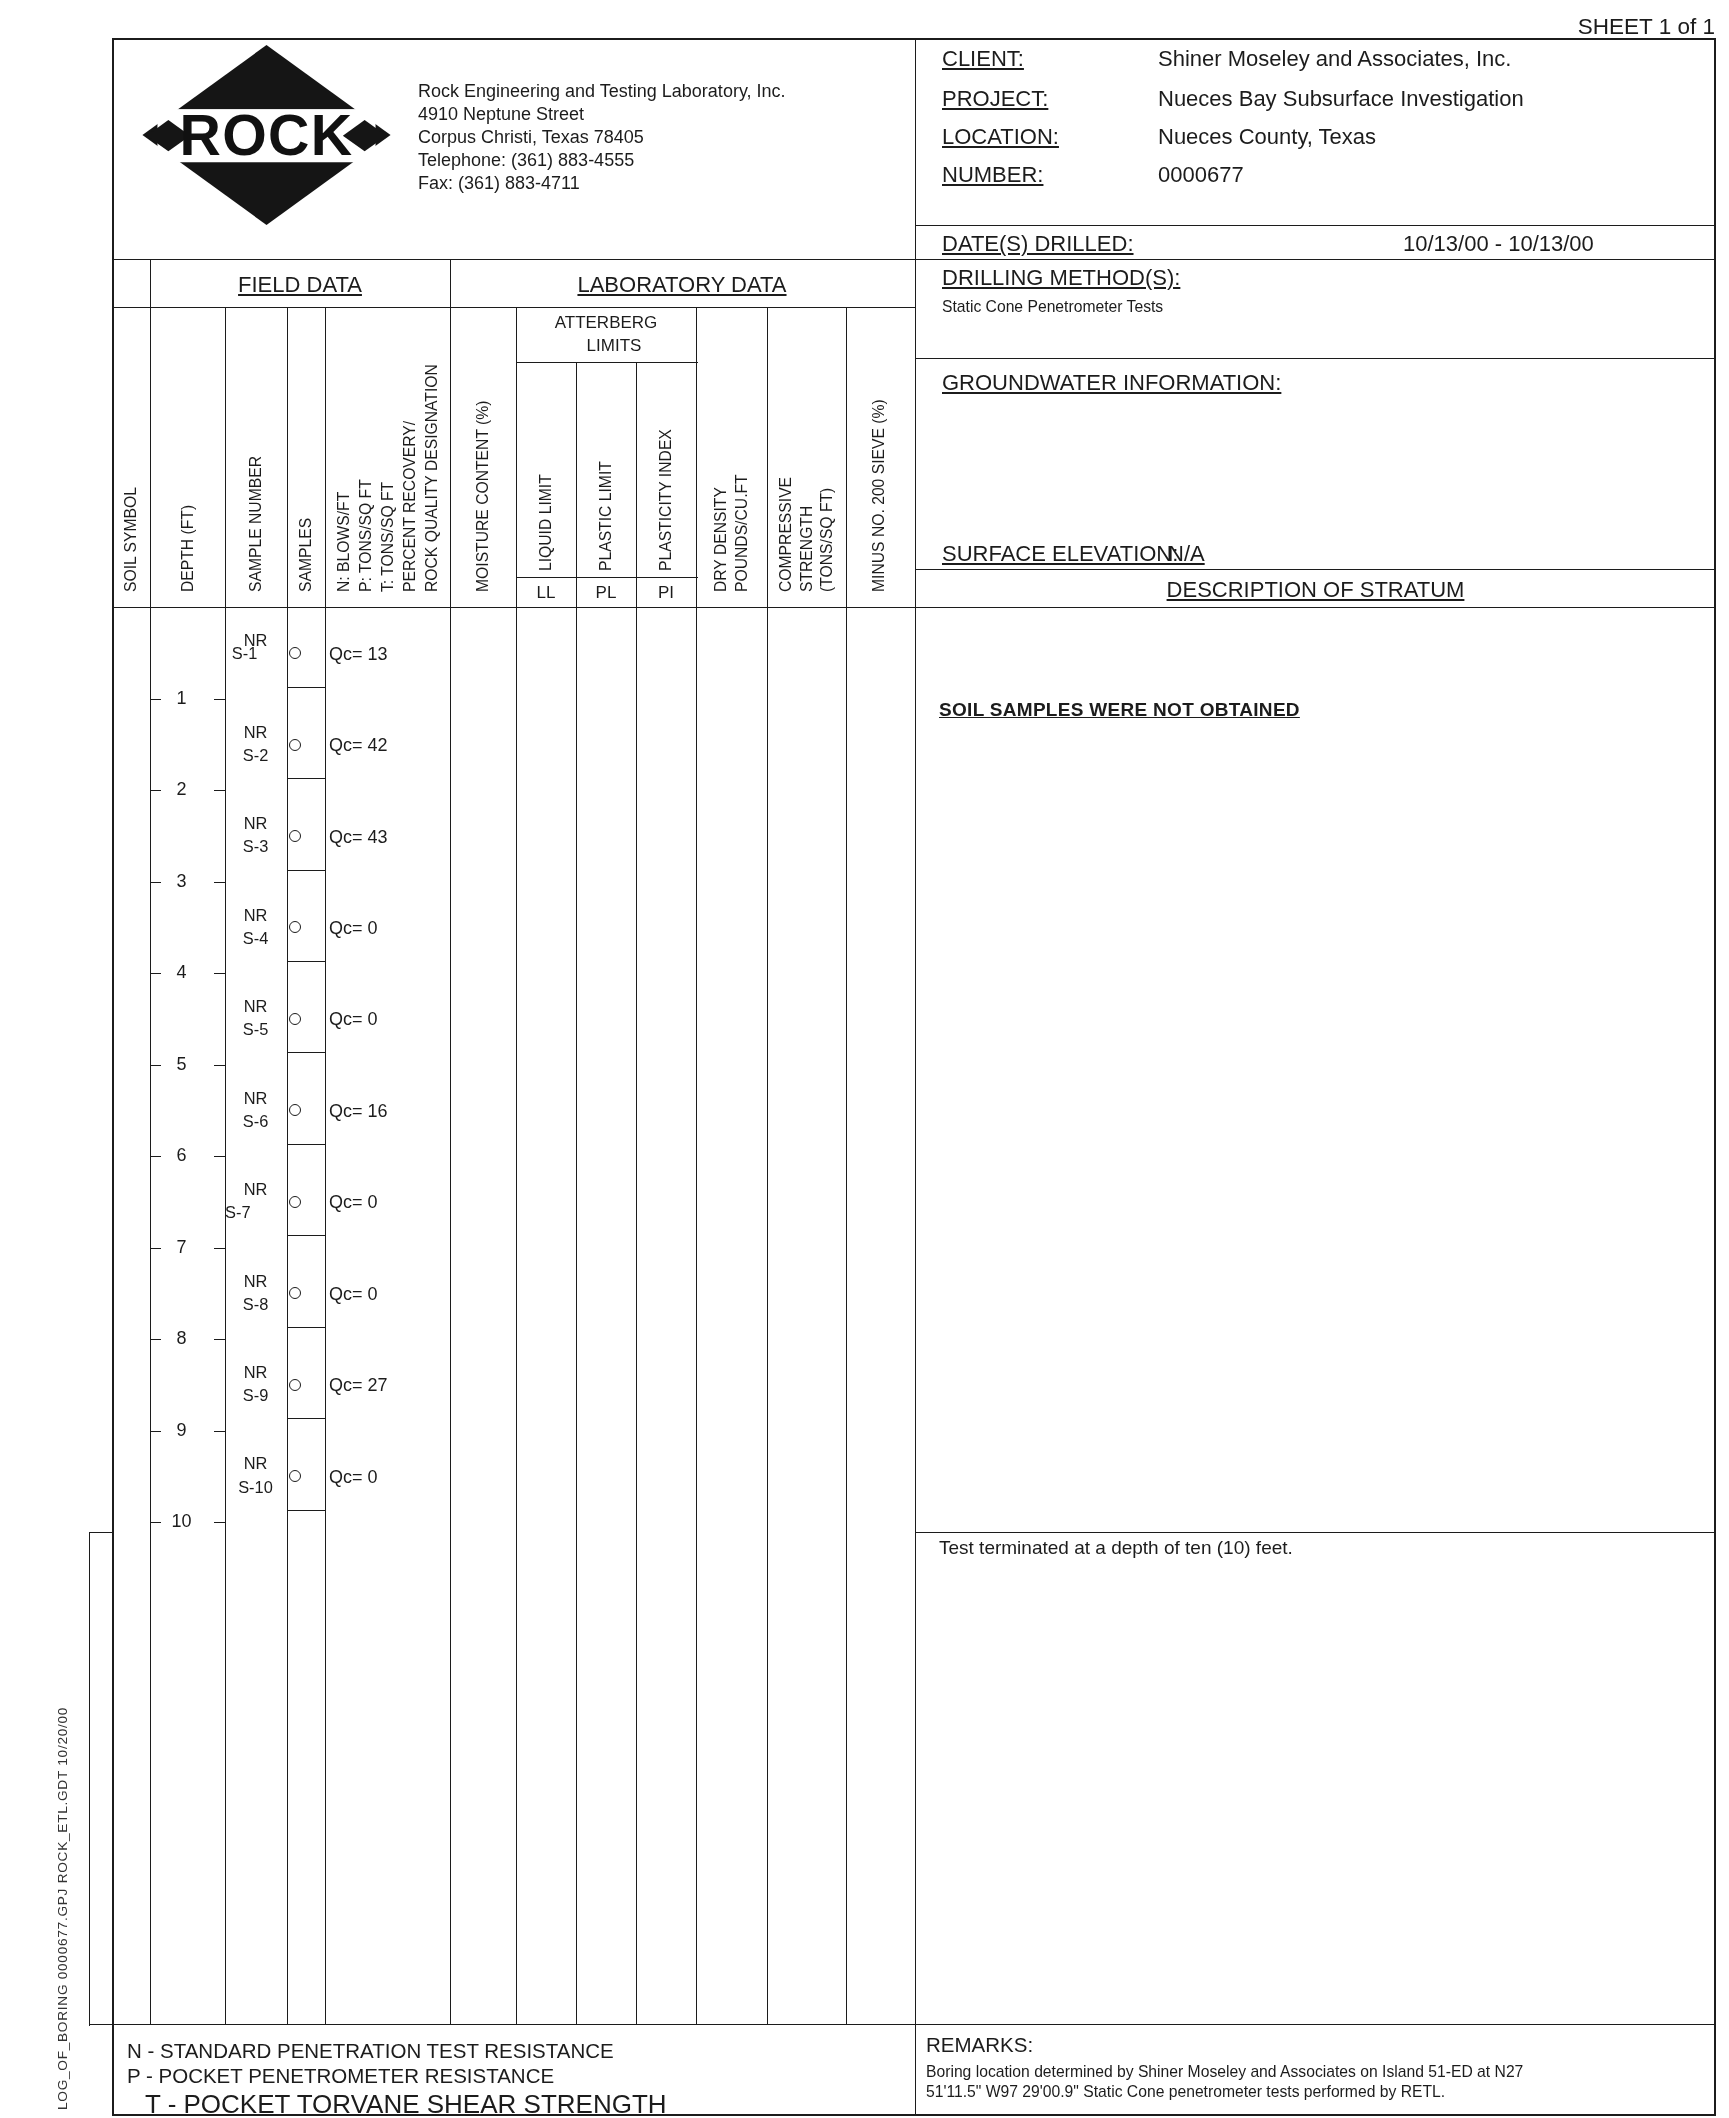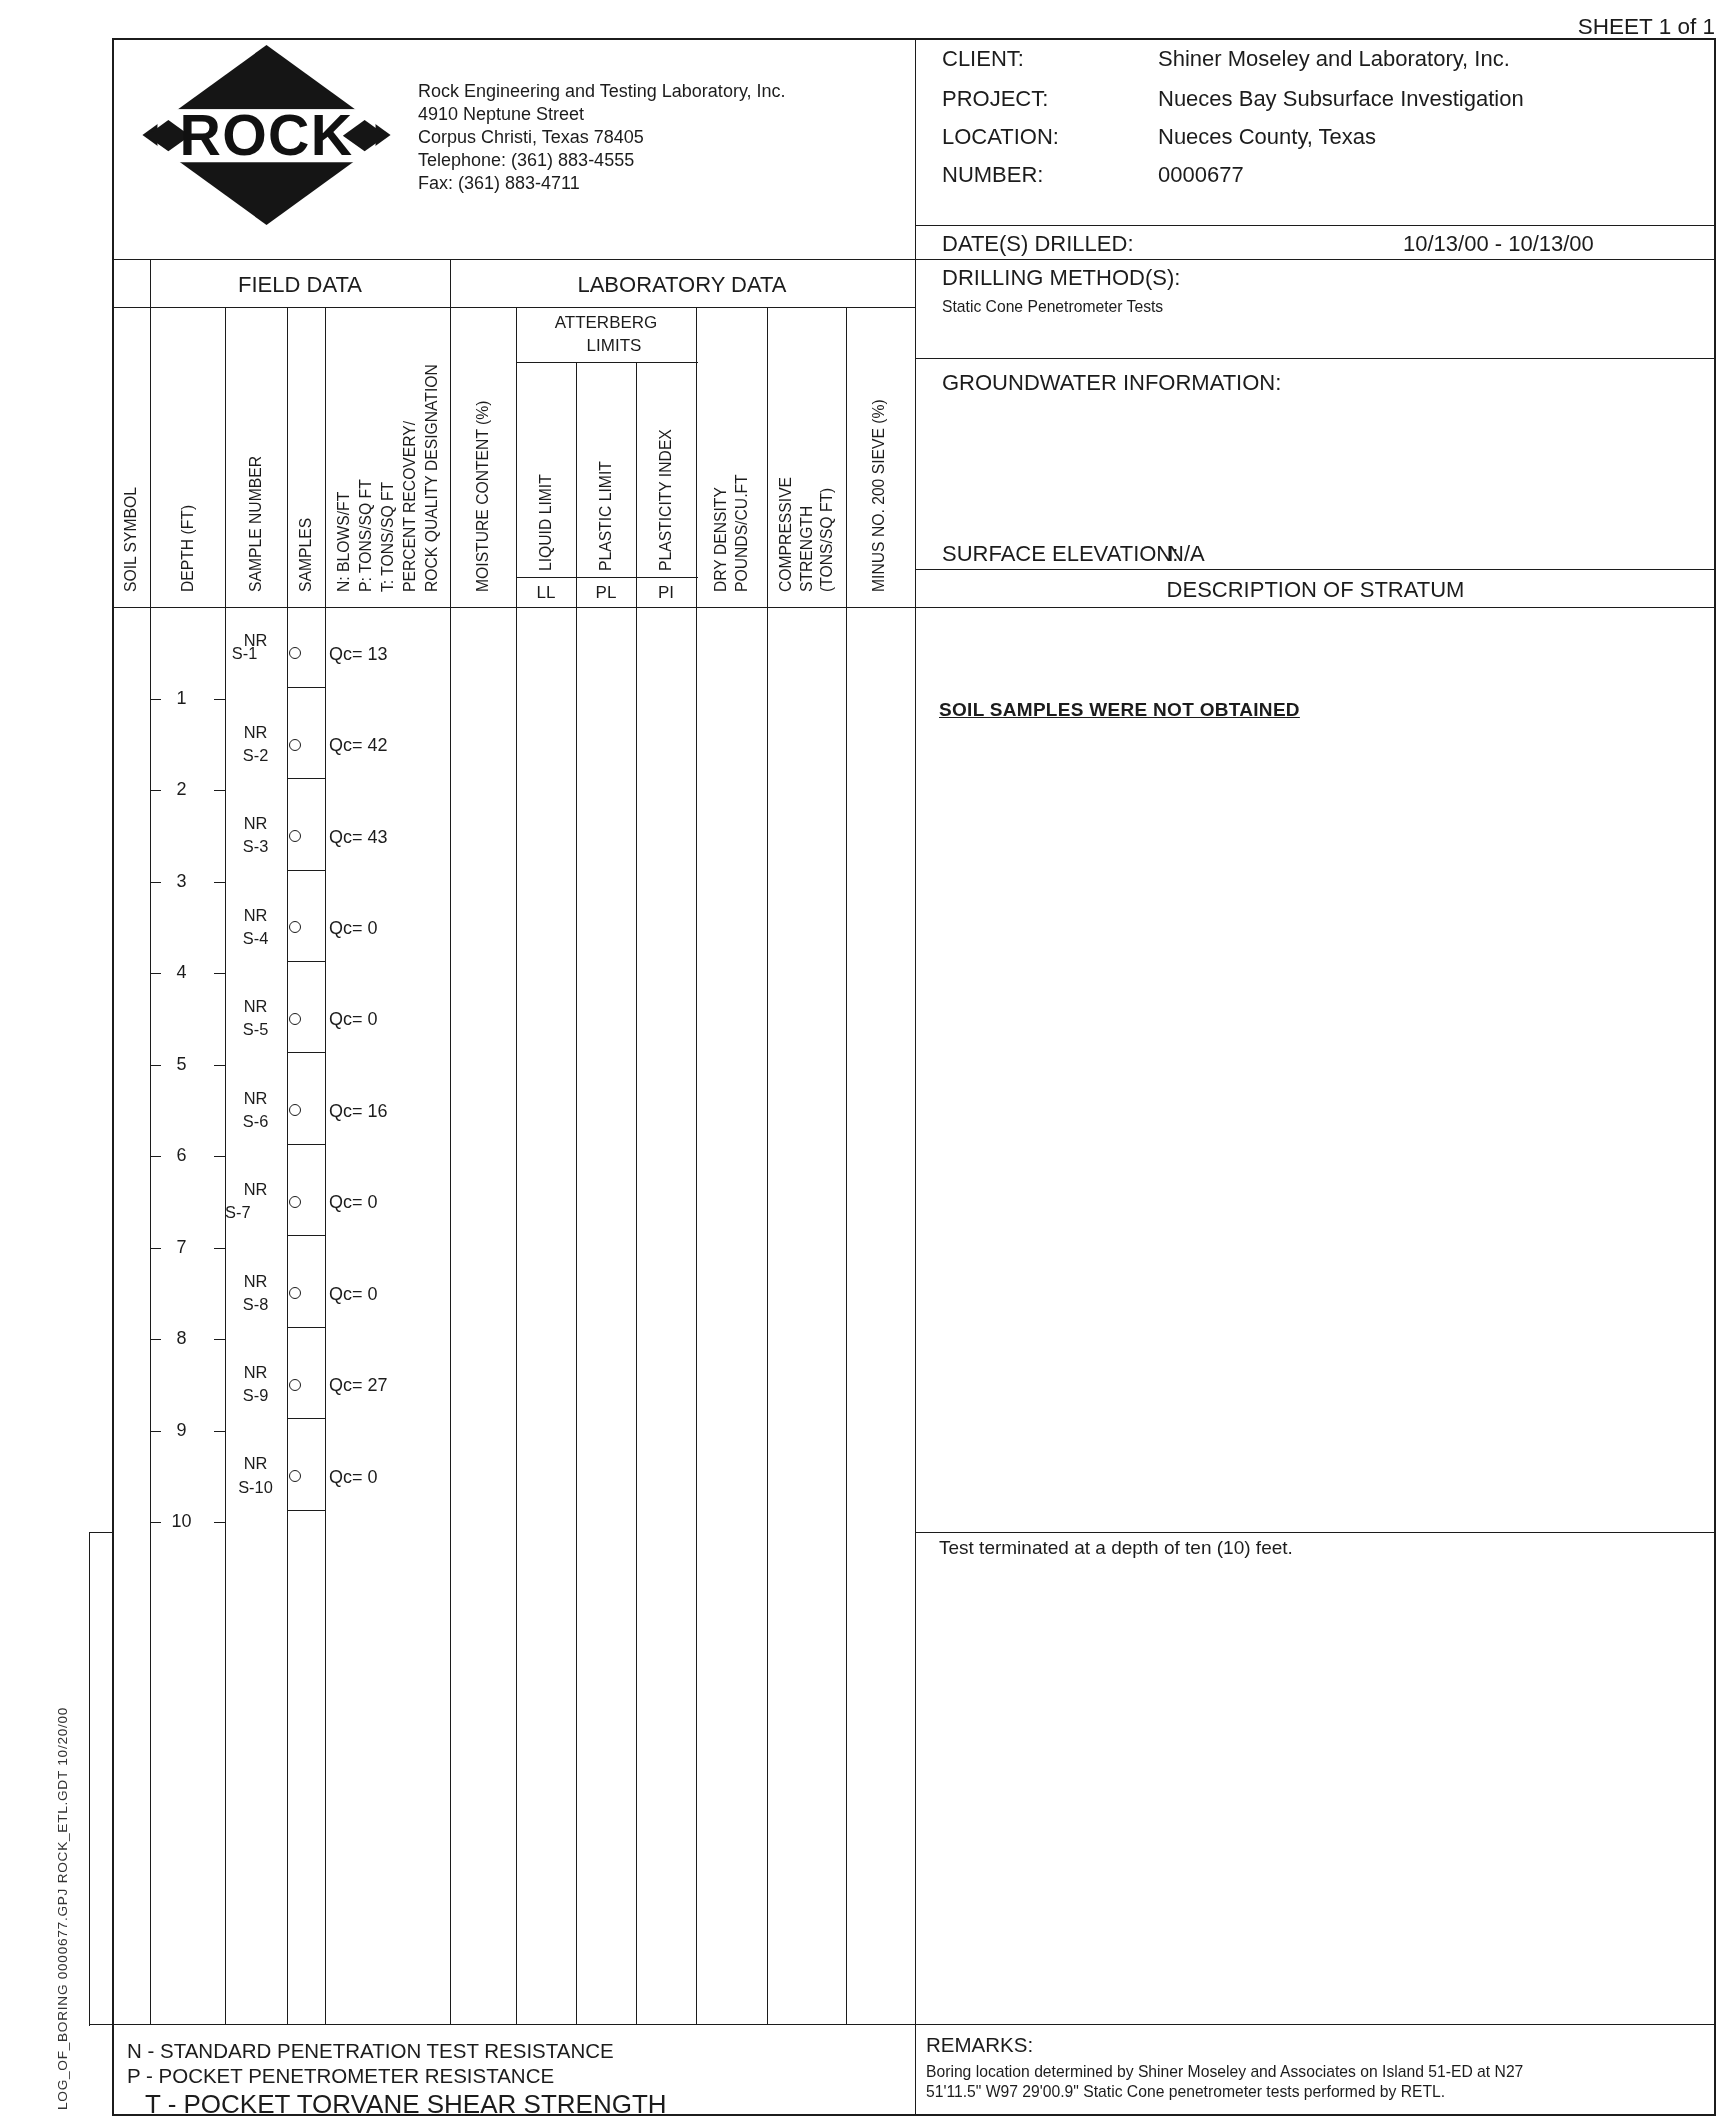--- a/index.html
+++ b/index.html
@@ -1,21 +1,21 @@
 <!DOCTYPE html>
 <html style="font-size:11px"><head>
 <meta charset="utf-8">
 <style>
   html,body{margin:0;padding:0;background:#fff;}
   body{width:1730px;height:2119px;font-family:"Liberation Sans",sans-serif;color:#1c1c1c;position:relative;}
   #sheet{position:relative;width:1730px;height:2119px;background:#fff;overflow:hidden;}
   .abs{position:absolute;}
   .rot{position:absolute;transform:rotate(-90deg);transform-origin:0 0;white-space:nowrap;font-size:15.7px;line-height:22px;}
   .rot1{line-height:16.4px;}
-  .hdr32{font-size:22px;}
+  .hdr32{font-size:22px;text-decoration:underline;}
   .val32{font-size:22px;}
   .small23{font-size:15.7px;}
   .center{text-align:center;}
   .bold{font-weight:bold;}
 </style>
 </head>
 <body>
 
 <div id="sheet">
 
@@ -31,21 +31,21 @@
     <text x="190" y="166" text-anchor="middle" font-size="84" font-weight="bold" letter-spacing="2" fill="#111">ROCK</text>
   </svg>
 
   <div class="abs" style="left:418px;top:81px;font-size:18px;">Rock Engineering and Testing Laboratory, Inc.</div>
   <div class="abs" style="left:418px;top:104px;font-size:18px;">4910 Neptune Street</div>
   <div class="abs" style="left:418px;top:127px;font-size:18px;">Corpus Christi, Texas  78405</div>
   <div class="abs" style="left:418px;top:150px;font-size:18px;">Telephone:  (361) 883-4555</div>
   <div class="abs" style="left:418px;top:173px;font-size:18px;">Fax:  (361) 883-4711</div>
 
   <div class="abs hdr32" style="left:942px;top:46px;">CLIENT:</div>
-  <div class="abs val32" style="left:1158px;top:46px;">Shiner Moseley and Laboratory, Inc.</div>
+  <div class="abs val32" style="left:1158px;top:46px;">Shiner Moseley and Associates, Inc.</div>
   <div class="abs hdr32" style="left:942px;top:86px;">PROJECT:</div>
   <div class="abs val32" style="left:1158px;top:86px;">Nueces Bay Subsurface Investigation</div>
   <div class="abs hdr32" style="left:942px;top:124px;">LOCATION:</div>
   <div class="abs val32" style="left:1158px;top:124px;">Nueces County, Texas</div>
   <div class="abs hdr32" style="left:942px;top:162px;">NUMBER:</div>
   <div class="abs val32" style="left:1158px;top:162px;">0000677</div>
   <div class="abs hdr32" style="left:942px;top:231px;">DATE(S) DRILLED:</div>
   <div class="abs val32" style="left:1403px;top:231px;">10/13/00 - 10/13/00</div>
 
   <div class="abs hdr32 center" style="left:150px;top:272px;width:300px;">FIELD DATA</div>

